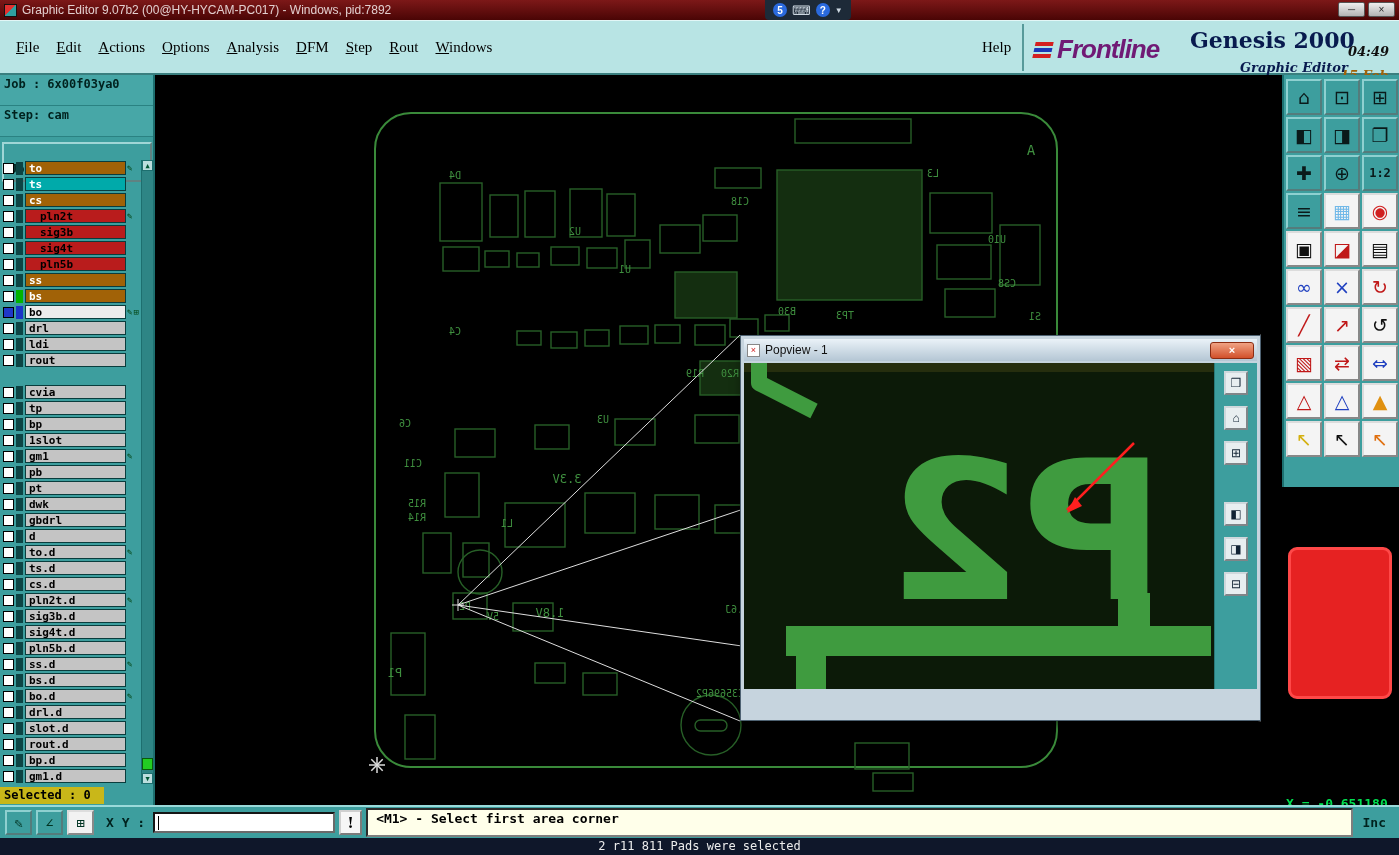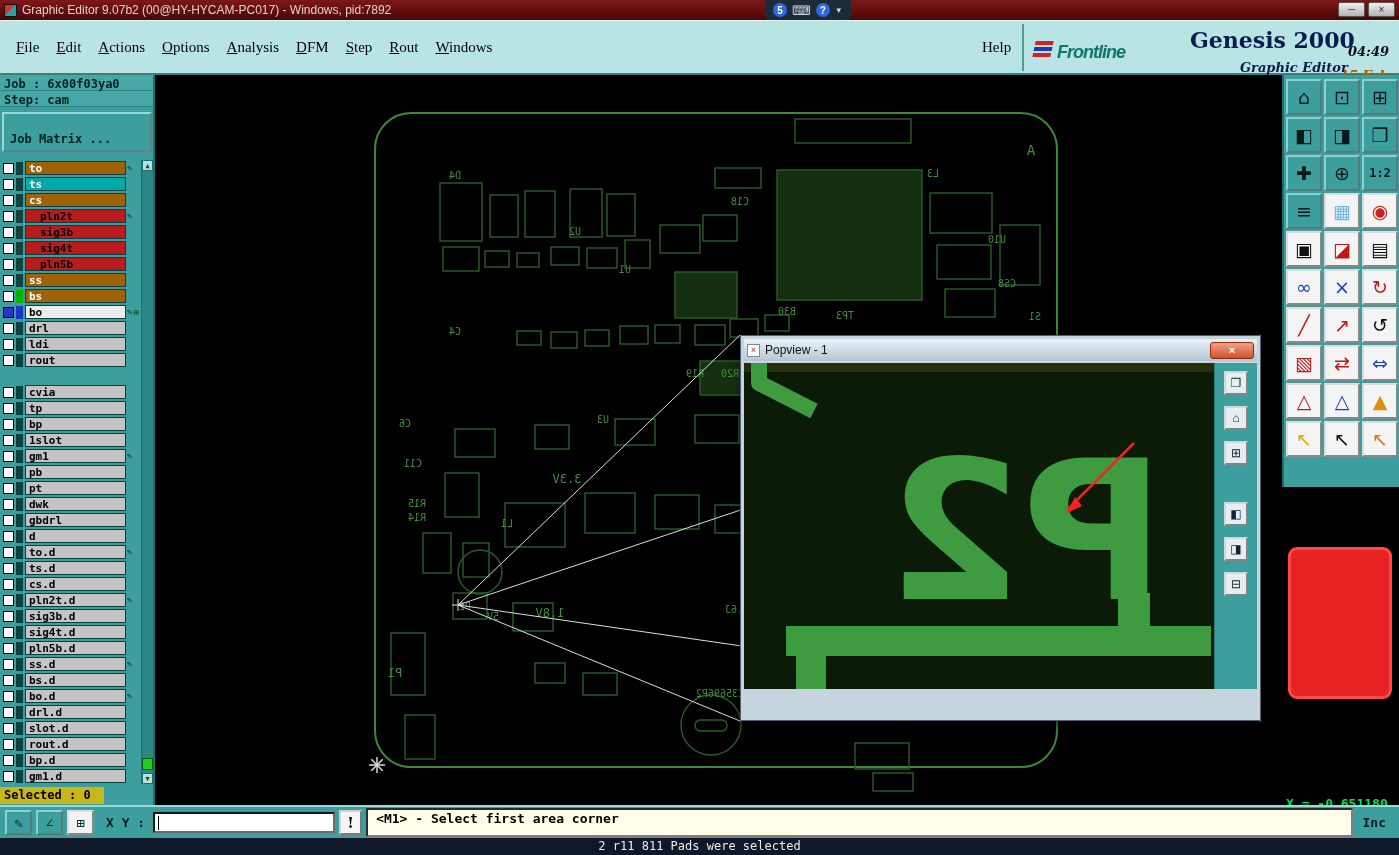--- a/index.html
+++ b/index.html
@@ -42,34 +42,34 @@
     font-family:"Liberation Serif", serif; font-size:15px; }
   .menubar-divider { position:absolute; left:1022px; top:3px; width:2px; height:47px; background:#579a9a; }
   .brand { position:absolute; left:1028px; top:0; width:371px; height:100%; }
   .frontline { position:absolute; left:6px; top:13px; display:flex; align-items:center; }
   .fl-stripes { display:flex; flex-direction:column; gap:2px; margin-right:5px; transform:skewX(-12deg); }
   .fl-stripes i { display:block; width:18px; height:4px; }
   .fl-stripes i:nth-child(1){ background:#d42020; }
   .fl-stripes i:nth-child(2){ background:#1c38b8; }
   .fl-stripes i:nth-child(3){ background:#d42020; }
   .fl-text { font-family:"Liberation Sans", sans-serif; font-style:italic; font-weight:bold;
-    font-size:18px; color:#0f766e; letter-spacing:-1px;margin-top:8px; }
+    font-size:26px; color:#701a75; letter-spacing:-1px; }
   .genesis { position:absolute; left:162px; top:6px; font-family:"DejaVu Serif", serif;
     font-weight:bold; font-size:22px; color:#081a4e; }
   .brand-date { position:absolute; left:312px; top:7px; font-family:"DejaVu Serif", serif;
     font-style:italic; font-weight:bold; font-size:13px; color:#a16207;margin-top:40px; }
   .brand-time { position:absolute; left:320px; top:23px; font-family:"DejaVu Serif", serif;
     font-style:italic; font-weight:bold; font-size:13px; color:#101010; }
   .brand-sub { position:absolute; left:212px; top:39px; font-family:"DejaVu Serif", serif;
     font-style:italic; font-weight:bold; font-size:13px; color:#081a4e; }
 
   
   .sidebar { position:absolute; left:0; top:75px; width:155px; height:730px; background:#3d9e9e;
     border-right:2px solid #1d6f6f; font-family:"DejaVu Sans Mono", monospace; }
-  .job-line { height:16px; background:#47a7a7; border-bottom:1px solid #2a8282; color:#00221e;
+  .job-line { height:31px; background:#47a7a7; border-bottom:1px solid #2a8282; color:#00221e;
     font-size:12px; font-weight:bold; padding:2px 4px; white-space:nowrap; }
   .job-matrix { display:block; margin:5px 2px 0 2px; width:150px; height:22px; background:#3d9e9e;
     border:2px outset #9fd6d6; color:#00221e; font-family:"DejaVu Sans Mono", monospace;
     font-size:12px; font-weight:bold; text-align:left; padding:18px 6px; }
   .layer-list { position:absolute; left:0; top:85px; width:142px; }
   .layer-row { height:16px; display:flex; align-items:center; }
   .layer-gap { height:16px; }
   .chk { width:11px; height:11px; background:#fff; border:1px solid #000; margin-left:3px; flex:none; }
   .ind { width:7px; height:13px; background:#0c4444; margin-left:2px; flex:none; }
   .lname { width:101px; height:14px; margin-left:2px; font-size:11px; font-weight:bold;

